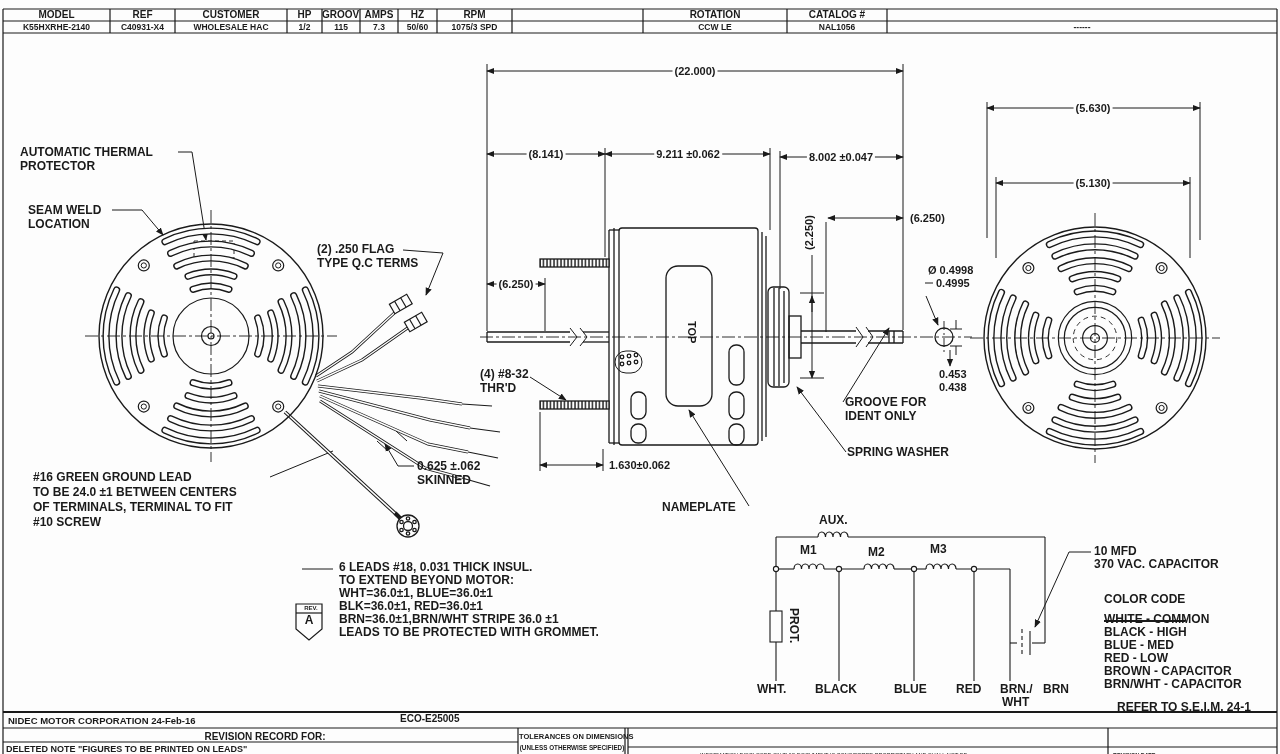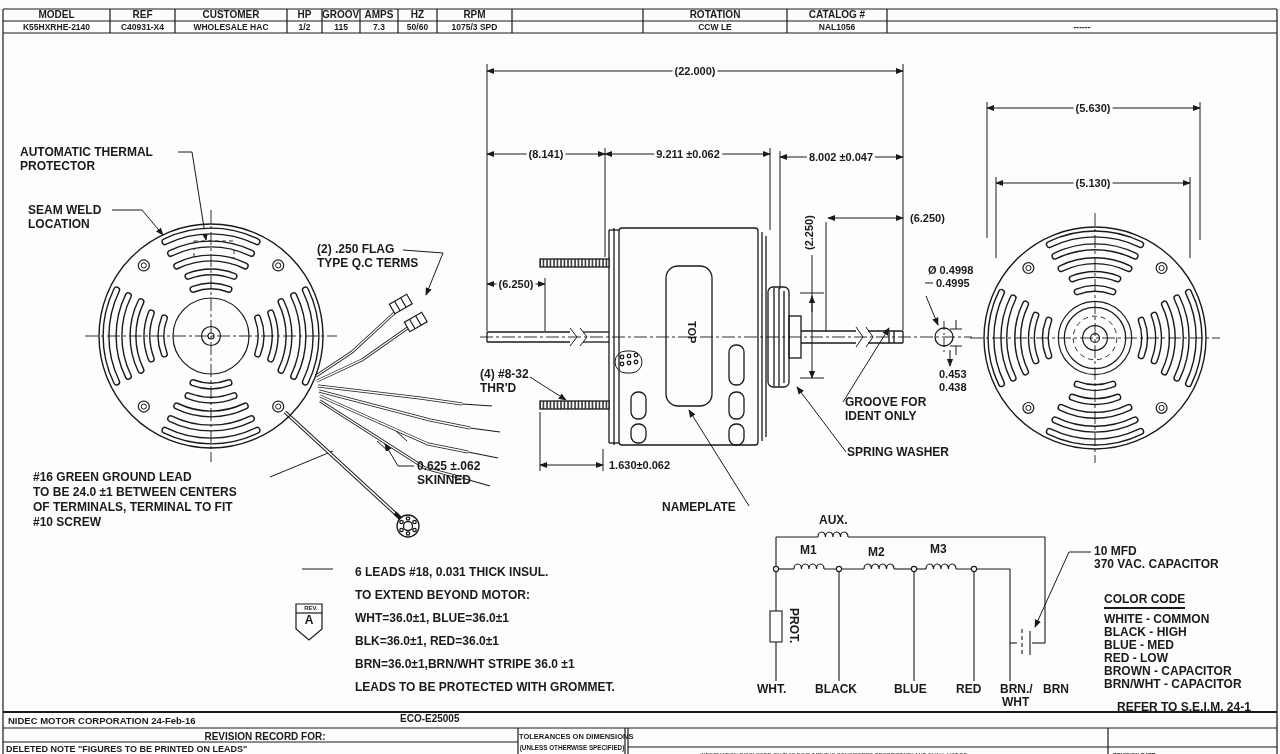--- a/index.html
+++ b/index.html
@@ -398,21 +398,21 @@
 <div class="t" style="left:28px;top:204px">SEAM WELD
 LOCATION</div>
 <div class="t" style="left:317px;top:243px">(2) .250 FLAG
 TYPE Q.C TERMS</div>
 <div class="t" style="left:33px;top:470px;line-height:15px">#16 GREEN GROUND LEAD
 TO BE 24.0 ±1 BETWEEN CENTERS
 OF TERMINALS, TERMINAL TO FIT
 #10 SCREW</div>
 <div class="t" style="left:417px;top:460px">0.625 ±.062
 SKINNED</div>
-<div class="t" style="left:355px;top:561px;line-height:23px">6 LEADS #18, 0.031 THICK INSUL.
+<div class="t" style="left:339px;top:561px;line-height:13px">6 LEADS #18, 0.031 THICK INSUL.
 TO EXTEND BEYOND MOTOR:
 WHT=36.0±1, BLUE=36.0±1
 BLK=36.0±1, RED=36.0±1
 BRN=36.0±1,BRN/WHT STRIPE 36.0 ±1
 LEADS TO BE PROTECTED WITH GROMMET.</div>
 <div class="t" style="left:299px;top:604px;font-size:6px;width:24px;text-align:center;line-height:9px">REV.</div>
 <div class="t" style="left:297px;top:614px;font-size:12px;width:24px;text-align:center">A</div>
 <div class="t" style="left:480px;top:368px">(4) #8-32
 THR'D</div>
 <div class="t" style="left:845px;top:396px">GROOVE FOR
@@ -444,21 +444,21 @@
 <div class="cc" style="left:757px;top:683px">WHT.</div>
 <div class="cc" style="left:815px;top:683px">BLACK</div>
 <div class="cc" style="left:894px;top:683px">BLUE</div>
 <div class="cc" style="left:956px;top:683px">RED</div>
 <div class="cc" style="left:1000px;top:683px">BRN./</div>
 <div class="cc" style="left:1002px;top:696px">WHT</div>
 <div class="cc" style="left:1043px;top:683px">BRN</div>
 <div class="t" style="left:1094px;top:545px;line-height:13px">10 MFD
 370 VAC. CAPACITOR</div>
 
-<div class="cc" style="left:1104px;top:593px;border-bottom:2px solid #1a1a1a;padding-bottom:1px">COLOR CODE</div>
+<div class="cc" style="left:1104px;top:593px;border-bottom:2px solid #1a1a1a;padding-bottom:14px">COLOR CODE</div>
 <div class="cc" style="left:1104px;top:613px">WHITE - COMMON</div>
 <div class="cc" style="left:1104px;top:626px">BLACK - HIGH</div>
 <div class="cc" style="left:1104px;top:639px">BLUE - MED</div>
 <div class="cc" style="left:1104px;top:652px">RED - LOW</div>
 <div class="cc" style="left:1104px;top:665px">BROWN - CAPACITOR</div>
 <div class="cc" style="left:1104px;top:678px">BRN/WHT - CAPACITOR</div>
 <div class="cc" style="left:1117px;top:701px">REFER TO S.E.I.M. 24-1</div>
 
 <div class="cc" style="left:8px;top:714px;font-size:9.5px">NIDEC MOTOR CORPORATION 24-Feb-16</div>
 <div class="cc" style="left:175px;top:730px;width:180px;text-align:center;font-size:10px">REVISION RECORD FOR:</div>

